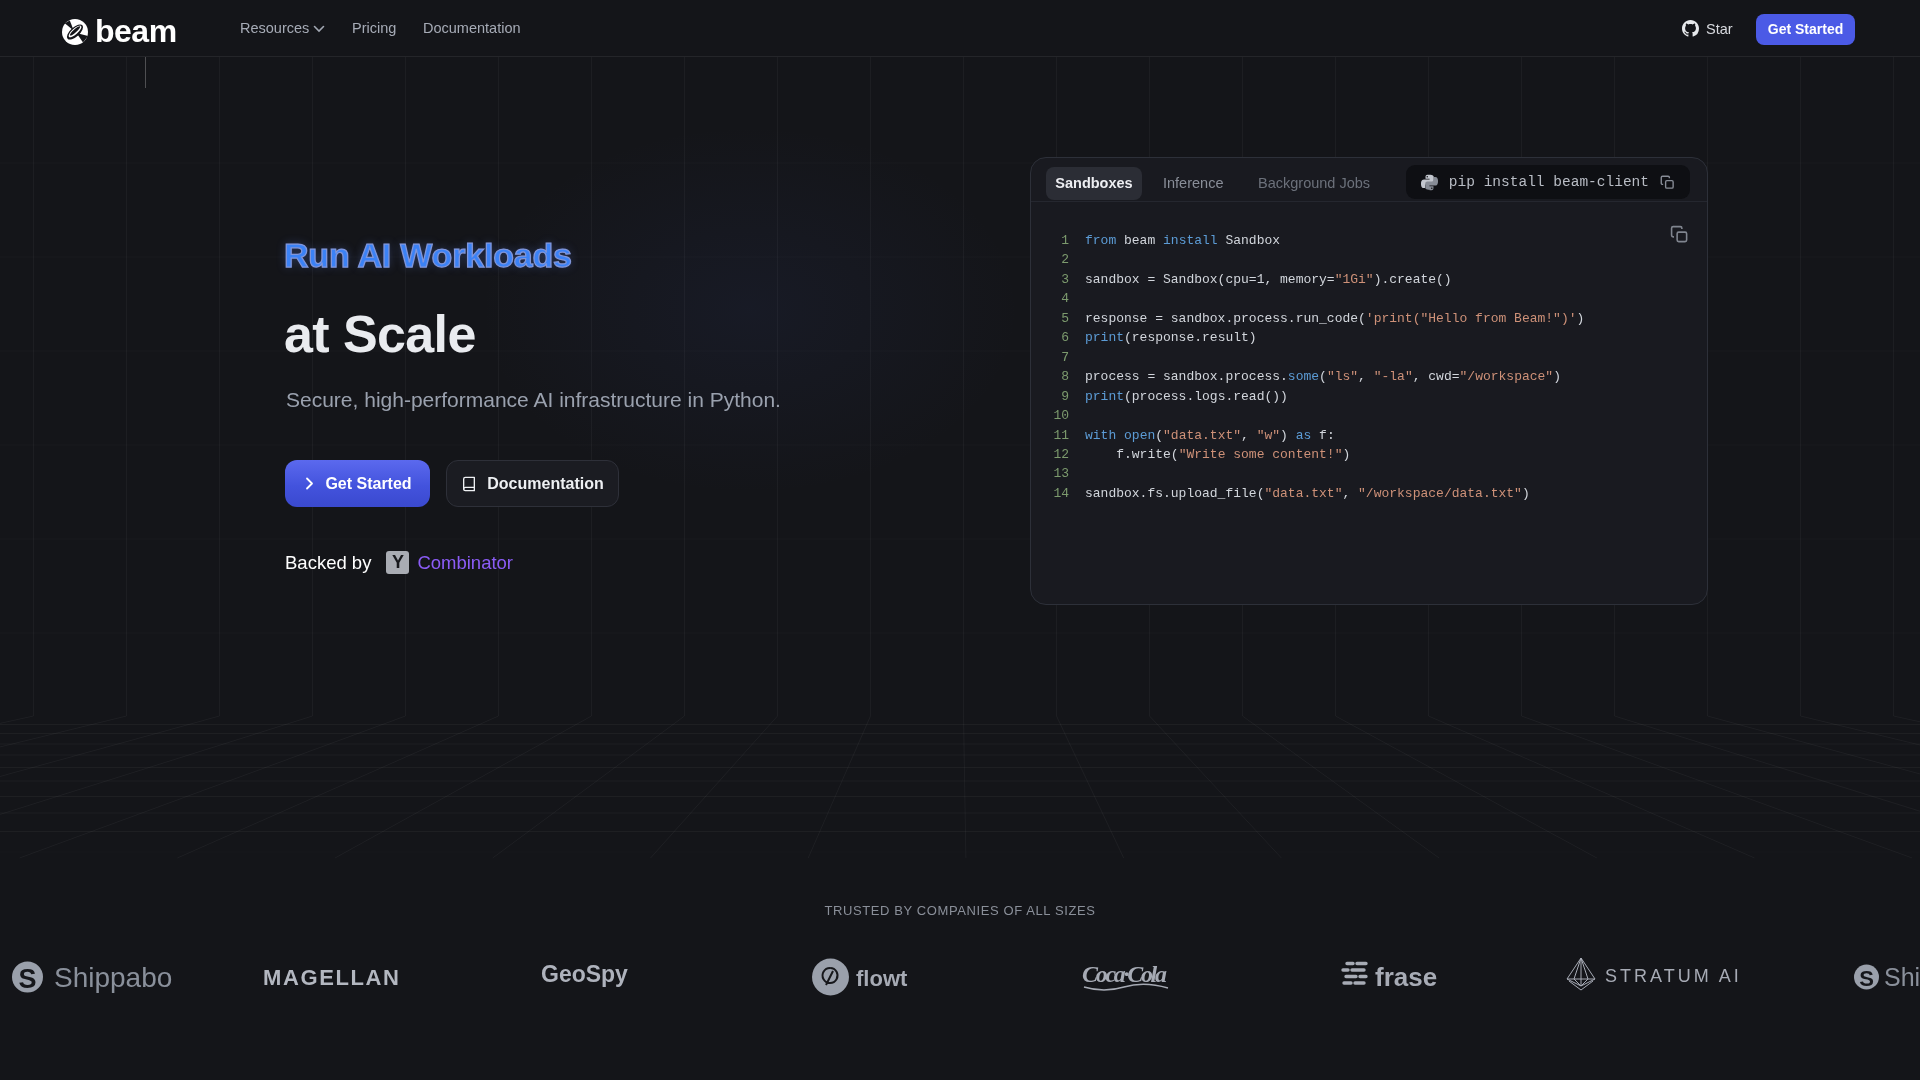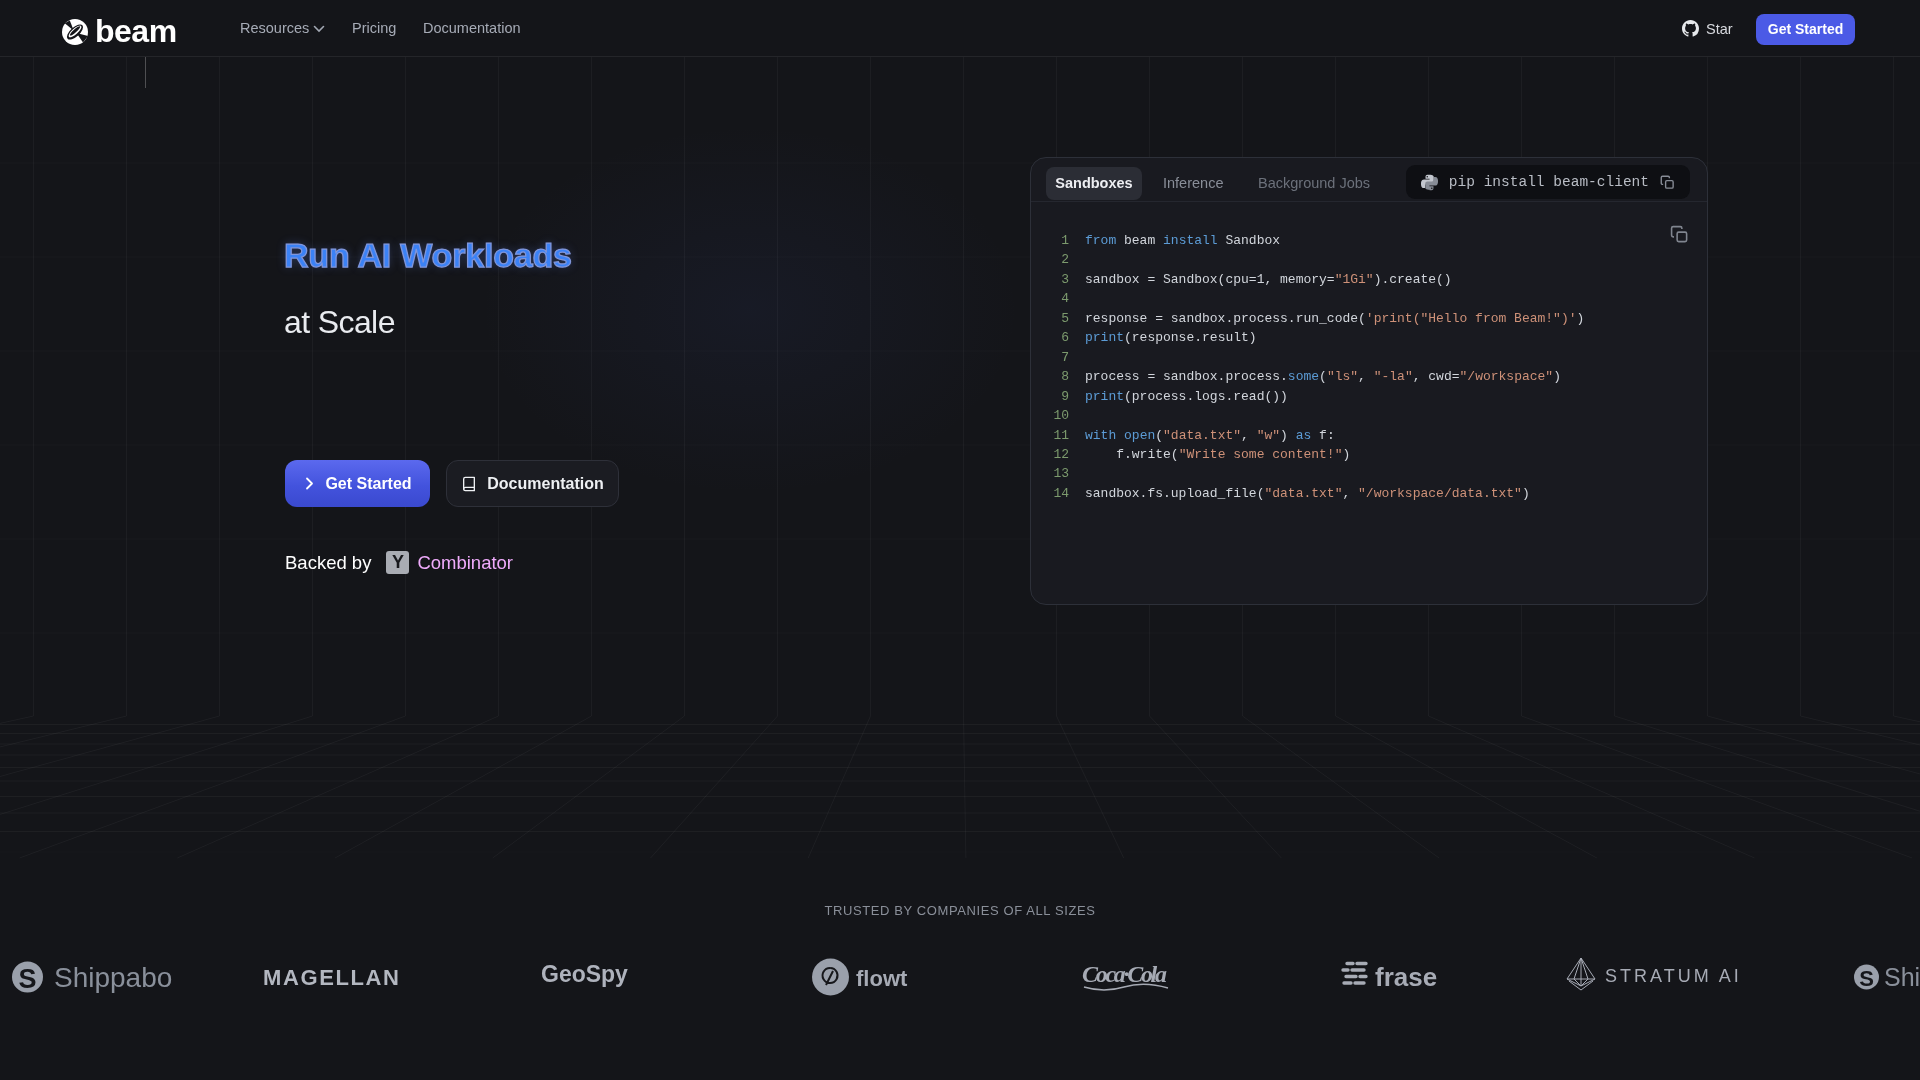--- a/index.html
+++ b/index.html
@@ -15,36 +15,36 @@
   #logo svg { display:block; }
   #logo .word { color:#fff; font-size:32px; font-weight:bold; letter-spacing:-0.5px; margin-left:7px; }
   .navlink { position:absolute; top:0; height:57px; line-height:57px; color:#a6abb6; font-size:14.5px; }
   #ghrow { position:absolute; left:1682px; top:0; height:57px; display:flex; align-items:center; color:#d8dadf; font-size:14.5px; gap:7px; }
   #cta { position:absolute; left:1756px; top:14px; width:99px; height:31px; background:#4b5ae6;
     border-radius:8px; color:#fff; font-size:14px; font-weight:bold; text-align:center; line-height:31px; }
   #navtick { position:absolute; left:145px; top:57px; width:1px; height:31px; background:rgba(255,255,255,0.25); }
   .h1a { position:absolute; left:284px; top:236px; font-size:34px; font-weight:bold; letter-spacing:-0.2px;
     color:#3b82f6; -webkit-text-stroke:1.25px #8196da;
     text-shadow:0 0 10px rgba(95,125,215,0.4), 0 0 2px rgba(125,150,235,0.35); z-index:3; }
-  .h1b { position:absolute; left:284px; top:304px; font-size:32px; font-weight:normal; letter-spacing:-0.6px;
+  .h1b { position:absolute; left:284px; top:304px; font-size:52px; font-weight:bold; letter-spacing:-0.6px;
     color:#e9ebef; z-index:3; }
   #sub { position:absolute; left:286px; top:388px; font-size:21px; color:#9aa1ae; z-index:3; }
   #btn1 { position:absolute; left:285px; top:460px; width:145px; height:47px; border-radius:12px;
     background:linear-gradient(180deg,#5b69ee 0%, #4353dd 55%, #3a49cf 100%);
     display:flex; align-items:center; justify-content:center; gap:9px;
     color:#fff; font-size:16px; font-weight:bold; z-index:3; }
   #btn2 { position:absolute; left:446px; top:460px; width:173px; height:47px; border-radius:12px;
     background:#1b1c22; border:1px solid #2e3039;
     display:flex; align-items:center; justify-content:center; gap:10px;
     color:#eef0f3; font-size:16px; font-weight:bold; z-index:3; }
   #backed { position:absolute; left:285px; top:551px; display:flex; align-items:center; font-size:18.5px; z-index:3; }
   #backed .b1 { color:#ffffff; }
   #backed .yc { width:23px; height:23px; background:#a9acb3; border-radius:3px; margin:0 8px 0 15px;
     color:#17181c; font-size:18px; font-weight:bold; text-align:center; line-height:23px; }
-  #backed .b2 { color:#f0abfc; }
+  #backed .b2 { color:#8b5cf6; }
 
   
   #panel { position:absolute; left:1030px; top:157px; width:678px; height:448px;
     background:#191a20; border:1px solid #2d3039; border-radius:16px; z-index:4; }
   #phead { position:absolute; left:0; top:0; width:100%; height:44px;
     border-bottom:1px solid #25272f; }
   .tab { position:absolute; top:9px; height:33px; line-height:33px; font-size:14.5px; }
   #tab1 { left:15px; width:96px; background:#2b2d35; border-radius:8px; text-align:center;
     color:#edeef2; font-weight:bold; }
   #tab2 { left:132px; color:#898e98; }
@@ -105,20 +105,21 @@
           <path d="M8 0C3.58 0 0 3.58 0 8c0 3.54 2.29 6.53 5.47 7.59.4.07.55-.17.55-.38 0-.19-.01-.82-.01-1.49-2.01.37-2.53-.49-2.69-.94-.09-.23-.48-.94-.82-1.13-.28-.15-.68-.52-.01-.53.63-.01 1.08.58 1.23.82.72 1.21 1.87.87 2.33.66.07-.52.28-.87.51-1.07-1.78-.2-3.64-.89-3.64-3.95 0-.87.31-1.59.82-2.15-.08-.2-.36-1.02.08-2.12 0 0 .67-.21 2.2.82.64-.18 1.32-.27 2-.27s1.36.09 2 .27c1.53-1.04 2.2-.82 2.2-.82.44 1.1.16 1.92.08 2.12.51.56.82 1.27.82 2.15 0 3.07-1.87 3.75-3.65 3.95.29.25.54.73.54 1.48 0 1.07-.01 1.93-.01 2.2 0 .21.15.46.55.38A8.01 8.01 0 0 0 16 8c0-4.42-3.58-8-8-8z"></path>
         </svg>
       <span>Star</span>
     </div>
     <div id="cta">Get Started</div>
   </div>
   <div id="navtick"></div>
 
   <div class="h1a">Run AI Workloads</div>
   <div class="h1b">at Scale</div>
+  <div id="sub">Secure, high-performance AI infrastructure in Python.</div>
   <div id="btn1">
     <svg width="13" height="13" viewBox="0 0 13 13">
         <path d="M4 1.5 L9 6.5 L4 11.5" stroke="#fff" stroke-width="1.8" fill="none" stroke-linecap="round" stroke-linejoin="round"></path>
       </svg>
     <span>Get Started</span>
   </div>
   <div id="btn2">
     <svg width="16" height="16" viewBox="0 0 24 24" fill="none" stroke="#eef0f3" stroke-width="2" stroke-linecap="round" stroke-linejoin="round">
         <path d="M4 19.5A2.5 2.5 0 0 1 6.5 17H20"></path>
         <path d="M6.5 2H20v20H6.5A2.5 2.5 0 0 1 4 19.5v-15A2.5 2.5 0 0 1 6.5 2z"></path>

